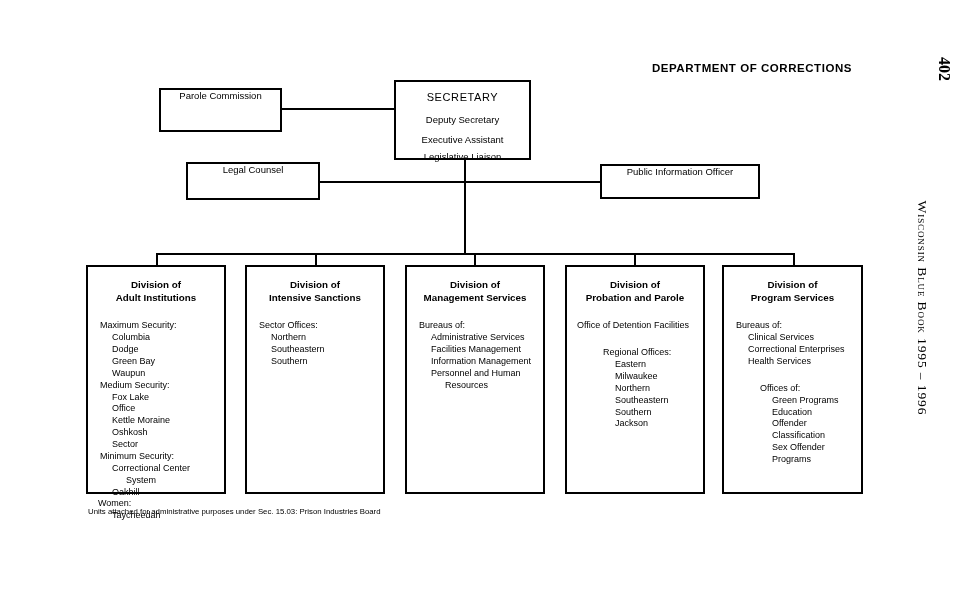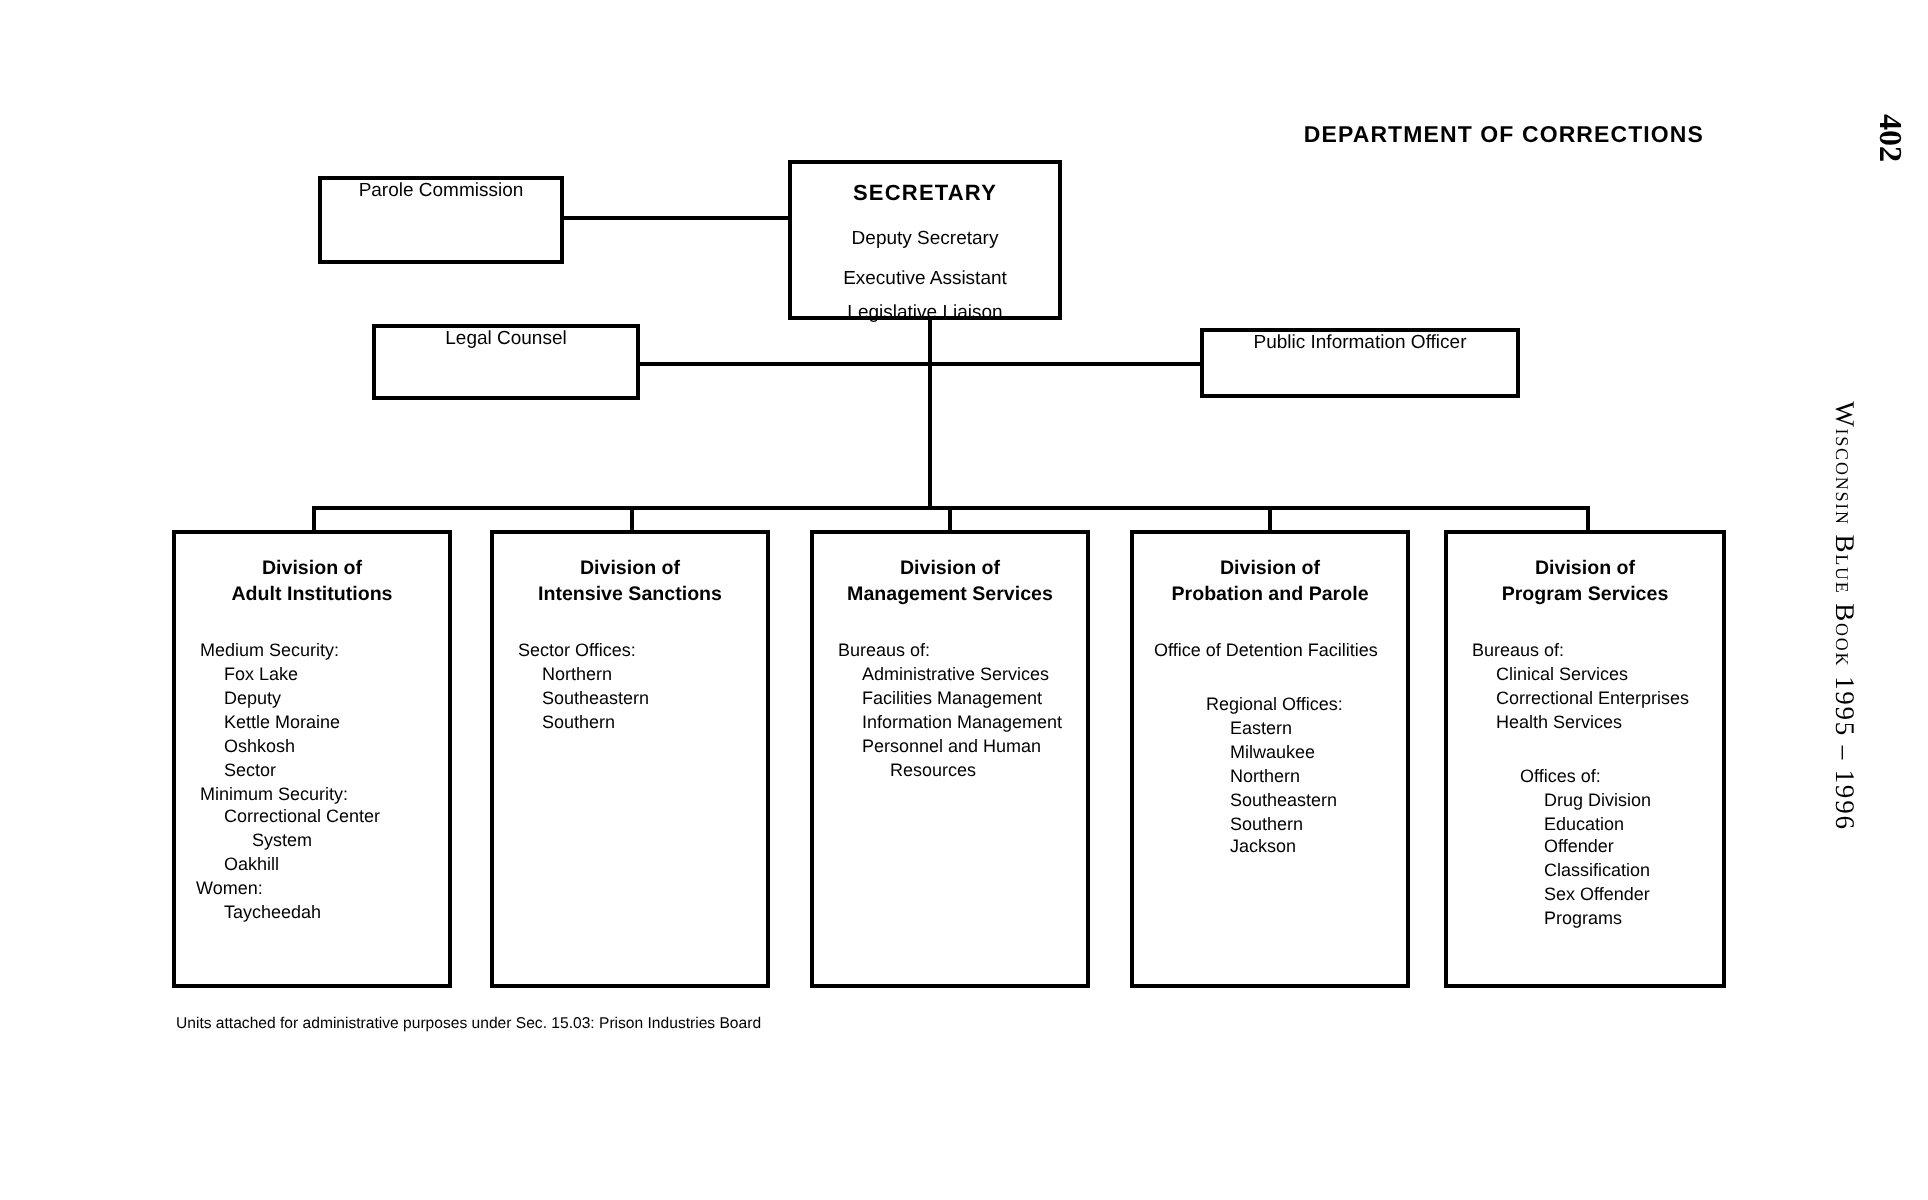--- a/index.html
+++ b/index.html
@@ -88,21 +88,21 @@
     line-height: 1.25;
   }
 
   
   .secretary-box {
     padding-top: 9px;
     text-align: center;
   }
   .secretary-box .sec-title {
     font-size: 11px;
-    font-weight: bold;
+    font-weight: normal;
     letter-spacing: 0.6px;
     margin-bottom: 11px;
   }
   .secretary-box .sec-line {
     font-size: 9.5px;
     margin-bottom: 9px;
   }
   .secretary-box .sec-line.tight { margin-bottom: 6px; }
 
   
@@ -182,23 +182,30 @@
     <span>Public Information Officer</span>
   </div>
 
   <div class="box division-box" style="left:86px; top:265px; width:140px; height:229px;">
     <div class="division-title">
       <div>Division of</div>
       <div>Adult Institutions</div>
     </div>
     <div class="division-body">
       <div class="group">
+        <div class="group-label">Maximum Security:</div>
+        <div class="group-item">Columbia</div>
+        <div class="group-item">Dodge</div>
+        <div class="group-item">Green Bay</div>
+        <div class="group-item">Waupun</div>
+      </div>
+      <div class="group">
         <div class="group-label">Medium Security:</div>
         <div class="group-item">Fox Lake</div>
-        <div class="group-item">Deputy</div>
+        <div class="group-item">Office</div>
         <div class="group-item">Kettle Moraine</div>
         <div class="group-item">Oshkosh</div>
         <div class="group-item">Sector</div>
       </div>
       <div class="group">
         <div class="group-label">Minimum Security:</div>
         <div class="group-item">Correctional Center</div>
         <div class="group-item indent2">System</div>
         <div class="group-item">Oakhill</div>
       </div>
@@ -269,21 +276,21 @@
     </div>
     <div class="division-body">
       <div class="group">
         <div class="group-label">Bureaus of:</div>
         <div class="group-item">Clinical Services</div>
         <div class="group-item">Correctional Enterprises</div>
         <div class="group-item">Health Services</div>
       </div>
       <div class="group spaced">
         <div class="group-label">Offices of:</div>
-        <div class="group-item">Drug Division</div>
+        <div class="group-item">Green Programs</div>
         <div class="group-item">Education</div>
         <div class="group-item">Offender Classification</div>
         <div class="group-item">Sex Offender Programs</div>
       </div>
     </div>
   </div>
 
   <div class="footnote">Units attached for administrative purposes under Sec. 15.03: Prison Industries Board</div>
 
 </div>

